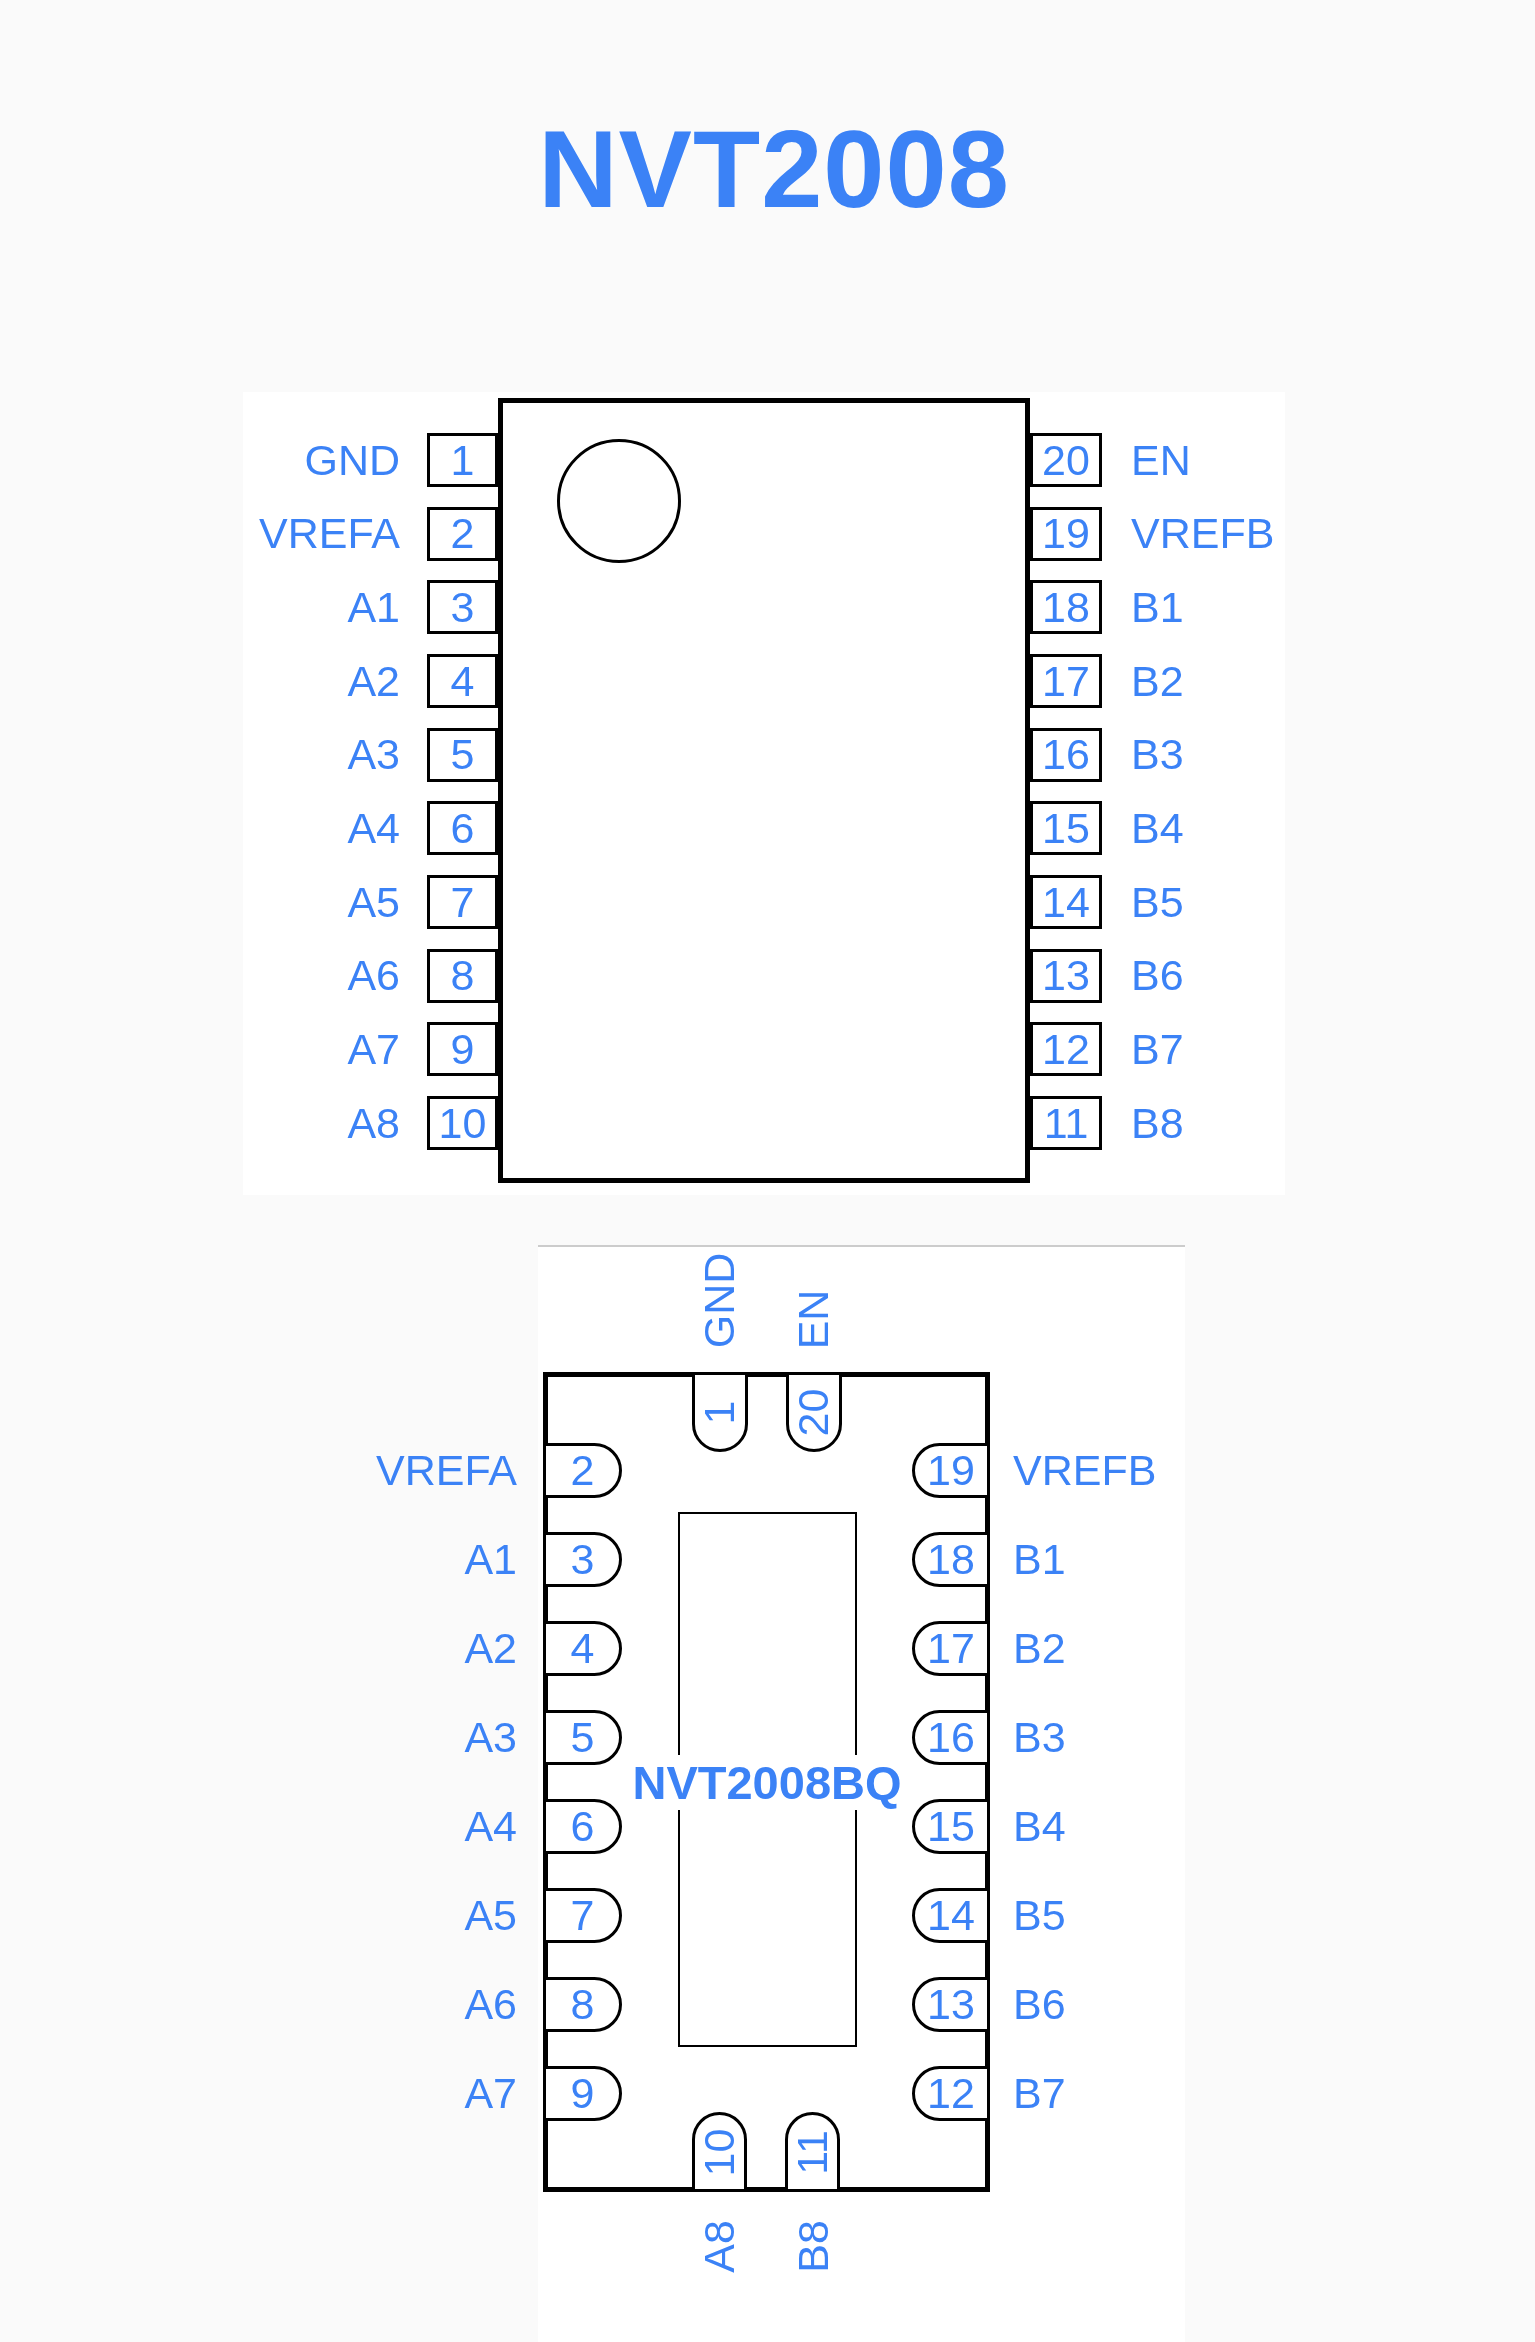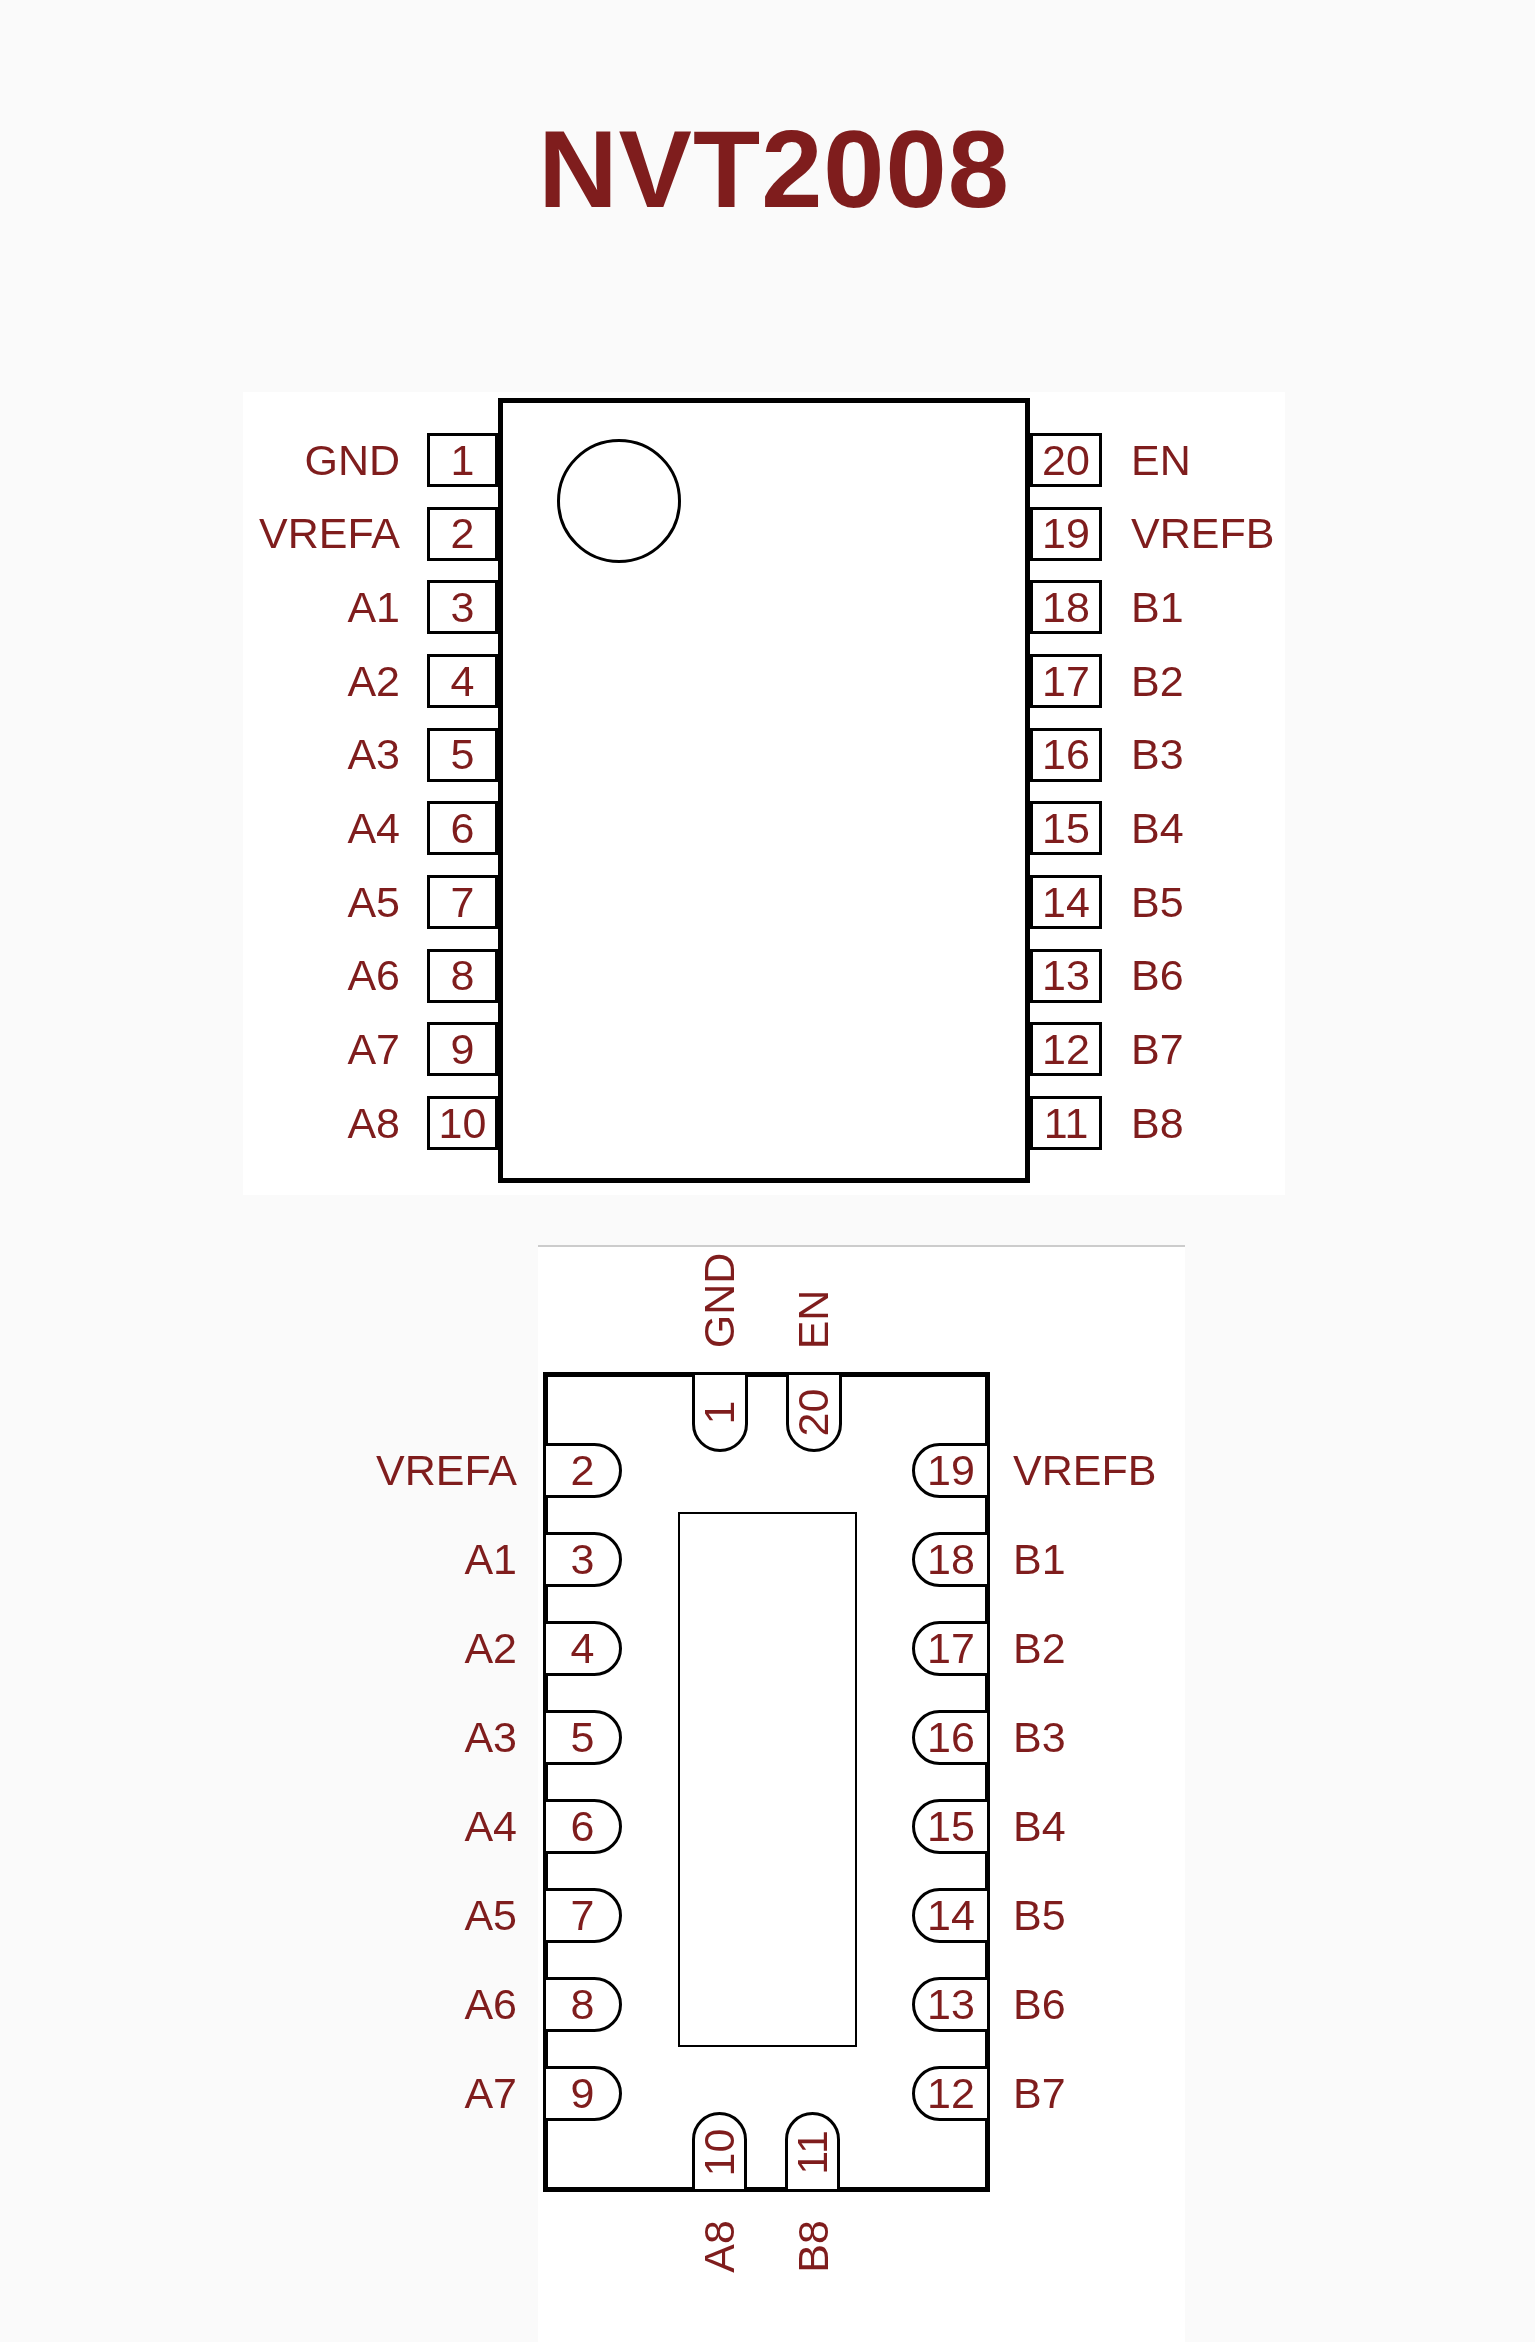--- a/index.html
+++ b/index.html
@@ -1,18 +1,18 @@
 <!DOCTYPE html>
 <html><head>
 <meta charset="utf-8">
 <style>
   html,body { margin:0; padding:0; }
   #canvas {
     position:relative; width:1535px; height:2342px;
-    background:#fafafa; color:#7f1d1d;
+    background:#fafafa; color:#3b82f6;
     font-family:"Liberation Sans", sans-serif;
     overflow:hidden;
     text-align:center;
   }
   .abs { position:absolute; box-sizing:border-box; }
   .figbg { background:#ffffff; }
   .faintline { background:#cccccc; }
   .title {
     font-weight:bold; font-size:110px; letter-spacing:1px;
     display:flex; align-items:center; justify-content:center; white-space:nowrap;
@@ -51,20 +51,23 @@
   <div class="abs faintline" style="left:538px; top:1245px; width:647px; height:2px;"></div>
 
   <div class="abs title" style="left:374px; top:98px; width:800px; height:140px;">NVT2008</div>
 
   <div class="abs chip" style="left:498px; top:398px; width:532px; height:785px; z-index:1;"></div>
   <div class="abs circle" style="left:557px; top:439px; width:124px; height:124px; z-index:2;"></div>
   <div id="pw-pins"></div>
 
   <div class="abs chip" style="left:543px; top:1372px; width:447px; height:820px; z-index:1;"></div>
   <div class="abs pad" style="left:678px; top:1512px; width:179px; height:535px; z-index:2;"></div>
+  <div class="abs chipname" style="left:467px; top:1747px; width:600px; height:70px;">
+    <span class="mask">NVT2008BQ</span>
+  </div>
   <div id="bq-pins"></div>
 
 <div class="abs pinbox" style="left: 427px; top: 433px; width: 71px; height: 54px;">1</div>
     <div class="abs plabel r" style="left: 80px; top: 432px; width: 320px; height: 56px;">GND</div>
     <div class="abs pinbox" style="left: 427px; top: 506.67px; width: 71px; height: 54px;">2</div>
     <div class="abs plabel r" style="left: 80px; top: 505.67px; width: 320px; height: 56px;">VREFA</div>
     <div class="abs pinbox" style="left: 427px; top: 580.34px; width: 71px; height: 54px;">3</div>
     <div class="abs plabel r" style="left: 80px; top: 579.34px; width: 320px; height: 56px;">A1</div>
     <div class="abs pinbox" style="left: 427px; top: 654.01px; width: 71px; height: 54px;">4</div>
     <div class="abs plabel r" style="left: 80px; top: 653.01px; width: 320px; height: 56px;">A2</div>

